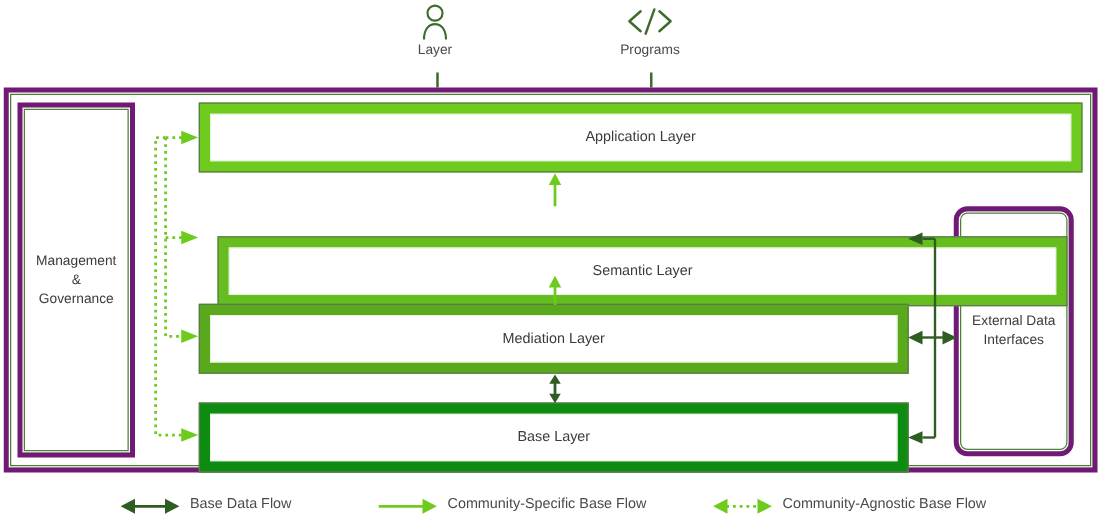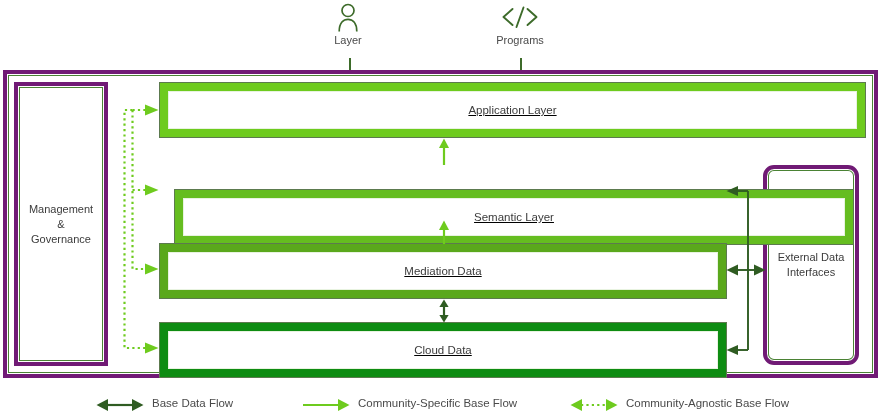--- a/index.html
+++ b/index.html
@@ -42,21 +42,20 @@
     box-shadow: inset 0 0 0 1px #ffffff, inset 0 0 0 2px #4a8234;
   }
 
   
   .layer {
     box-sizing: border-box;
     border: 1px solid #5c7a4e;
     display: flex;
     align-items: center;
     justify-content: center;
-    text-decoration: underline;
   }
   .layer-inner {
     box-sizing: border-box;
     background: #ffffff;
     border: 1px solid #e8f3e0;
     width: calc(100% - 16px);
     height: calc(100% - 16px);
     display: flex;
     align-items: center;
     justify-content: center;
@@ -145,27 +144,27 @@
   </div>
 
   <div class="abs layer" style="left:174px; top:164px; width:680px; height:56px; background:#65BD20;margin-top:25px;">
     <div class="layer-inner">
       <span class="layer-label">Semantic Layer</span>
     </div>
   </div>
 
   <div class="abs layer" style="left:159px; top:243px; width:568px; height:56px; background:#5AA81C;">
     <div class="layer-inner">
-      <span class="layer-label">Mediation Data</span>
+      <span class="layer-label">Mediation Layer</span>
     </div>
   </div>
 
   <div class="abs layer" style="left:159px; top:322px; width:568px; height:56px; background:#0E8C12;">
     <div class="layer-inner">
-      <span class="layer-label">Cloud Data</span>
+      <span class="layer-label">Base Layer</span>
     </div>
   </div>
 
   <div class="abs" style="left:436px; top:138px;">
     <svg width="16" height="27" viewBox="0 0 16 27">
       <line x1="8" y1="27" x2="8" y2="8" stroke="#6ECB1E" stroke-width="2.2"></line>
       <path d="M8 0.5 L13 10 L3 10 Z" fill="#6ECB1E"></path>
     </svg>
   </div>
 

